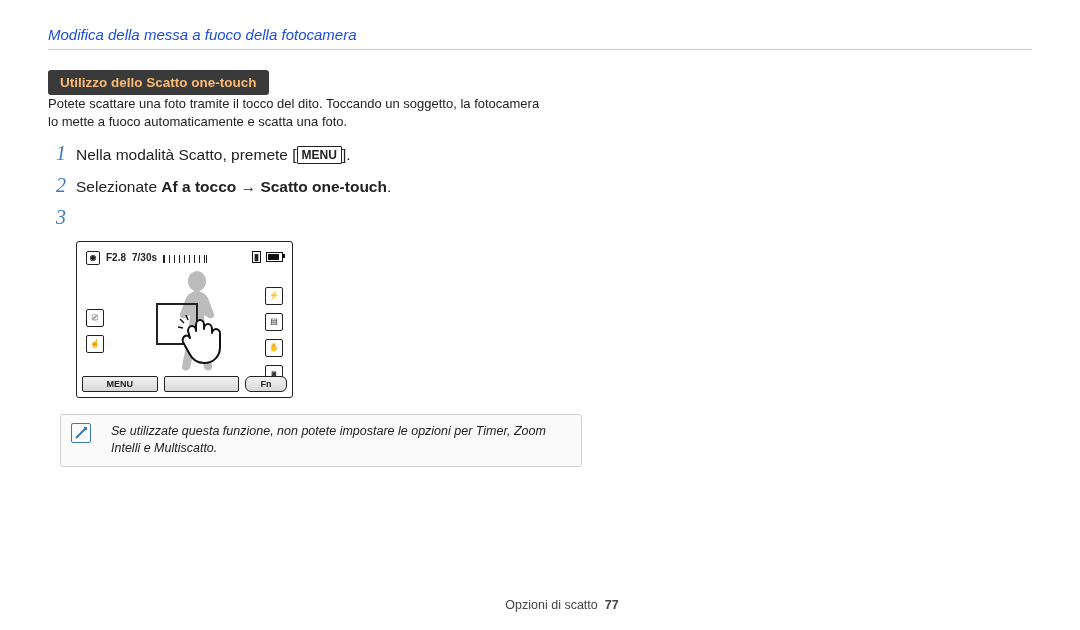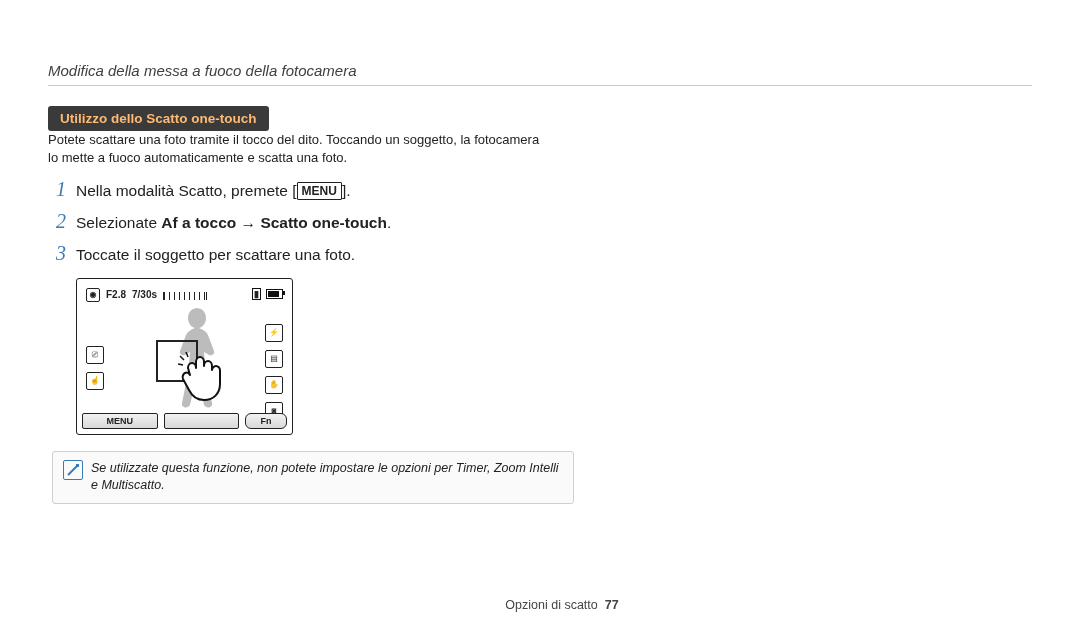--- a/index.html
+++ b/index.html
@@ -14,24 +14,23 @@
   .page {
     position: relative;
     width: 1080px;
     height: 630px;
     box-sizing: border-box;
     padding: 26px 48px 0 48px;
   }
   .page-header {
     font-size: 15px;
     font-style: italic;
-    color: #404040;
+    color: #1d4ed8;
     padding-bottom: 6px;
     border-bottom: 1px solid #ccc;
-    margin-top: 36px;
   }
   .pill {
     display: inline-block;
     margin-top: 20px;
     background: #3a3a3a;
     color: #fdba74;
     font-size: 13.5px;
     font-weight: 700;
     padding: 5px 12px;
     border-radius: 3px;
@@ -200,28 +199,28 @@
     font-weight: 700;
     display: flex;
     align-items: center;
     justify-content: center;
   }
   .footer-btn.small { flex: 0 0 40px; border-radius: 6px; }
 
   
   .note {
     margin-top: 16px;
-    margin-left: 4px;
+    margin-left: 12px;
     width: 500px;
     border: 1px solid #d0d0d0;
     border-radius: 3px;
     background: #fafafa;
     padding: 8px 10px;
     display: flex;
-    gap: 8px;
+    gap: 20px;
     font-size: 12.5px;
     font-style: italic;
     line-height: 1.4;
   }
   .note-icon {
     flex: 0 0 18px;
     height: 18px;
     border: 1.5px solid #3a7ab7;
     border-radius: 2px;
     display: flex;
@@ -263,21 +262,20 @@
 
     <div class="step">
       <div class="step-num">2</div>
       <div class="step-text">
         <span>Selezionate </span><span class="bold">Af a tocco</span><span> → </span><span class="bold">Scatto one-touch</span><span>.</span>
       </div>
     </div>
 
     <div class="step">
       <div class="step-num">3</div>
-      <div class="step-text">Toccate il soggetto per scattare una foto.</div>
     </div>
   </div>
 
   
   <div class="cam">
     <div class="cam-viewport">
       <div class="top-row">
         <div class="small-icon">◉</div>
         <span>F2.8</span>
         <span>7/30s</span>

